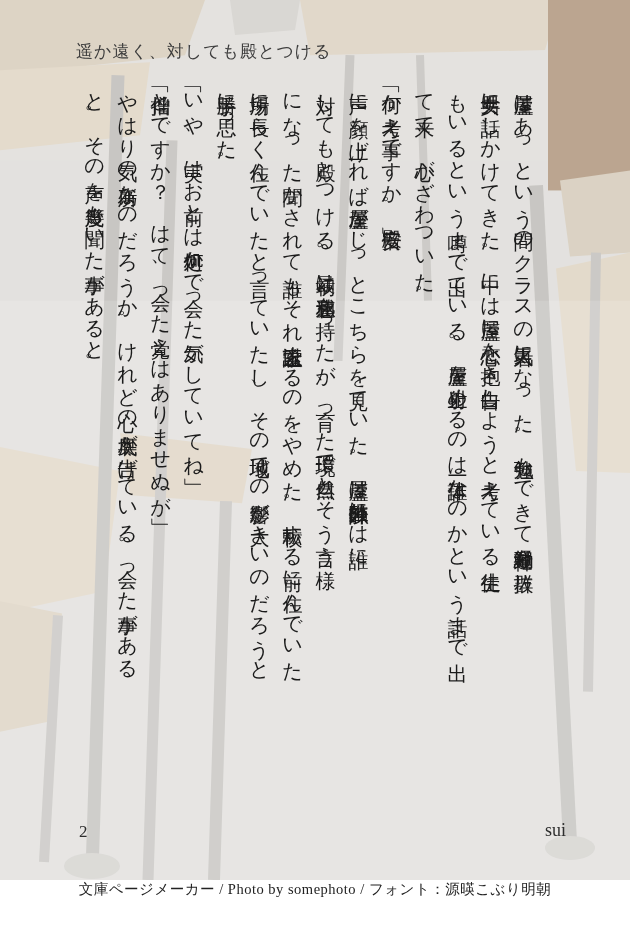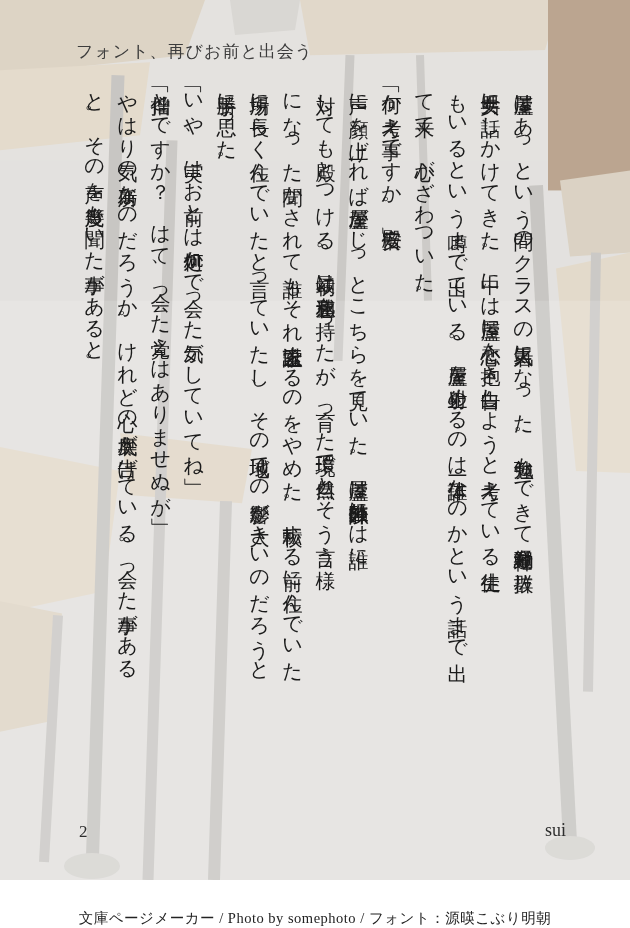--- a/index.html
+++ b/index.html
@@ -38,21 +38,21 @@
     font-size:17px;color:#2e2e2e;
   }
   .author{
     position:absolute;right:64px;top:820px;
     font-size:18px;color:#2e2e2e;
   }
   .footer-bar{
     position:absolute;left:0;top:880px;
     width:630px;height:48px;
     background:#ffffff;
-    display:flex;align-items:flex-end;justify-content:center;
+    display:flex;align-items:flex-start;justify-content:center;
   }
   .footer-bar span{
     font-size:14.5px;color:#222222;letter-spacing:0.5px;
   }
 </style>
 </head>
 <body>
 
 <div class="sheet">
 
@@ -82,21 +82,21 @@
     <path d="M226,500 L214,878" stroke="#b0ada8" stroke-width="12" fill="none"></path>
     <path d="M58,614 L44,860" stroke="#b2afaa" stroke-width="10" fill="none"></path>
 
     <ellipse cx="92" cy="864" rx="28" ry="13" fill="#c3c0bb"></ellipse>
     <ellipse cx="570" cy="846" rx="25" ry="12" fill="#c3c0bb"></ellipse>
 
     <rect width="630" height="878" fill="#ffffff" opacity="0.33"></rect>
     <rect y="300" width="630" height="578" fill="#ffffff" opacity="0.14"></rect>
   </svg>
 
-  <div class="title">フォント、再びお前と出会う</div>
+  <div class="title">遥か遠く、対しても殿とつける</div>
 
   <div class="body-text">
     <p>蘆屋はあっという間のクラスの人気者になった。勉強もできて運動神経も抜群。</p>
     <p>男女共に話しかけてきた。中には蘆屋に恋心を抱き告白しようと考えている生徒</p>
     <p>もいるという噂まで出ている。蘆屋を射止めるのは一体誰なのかという話まで出</p>
     <p>て来て、心がざわついた。</p>
     <p>「何か考え事ですか。安倍殿」</p>
     <p>声に顔を上げれば蘆屋がじっとこちらを見ていた。蘆屋は教師陣以外には誰に</p>
     <p>対しても殿とつける。最初は違和感を持ったが、育った環境で自然とそう言う様</p>
     <p>になった聞かされて誰もそれ以上詮索するのをやめた。転校する前に住んでいた</p>

